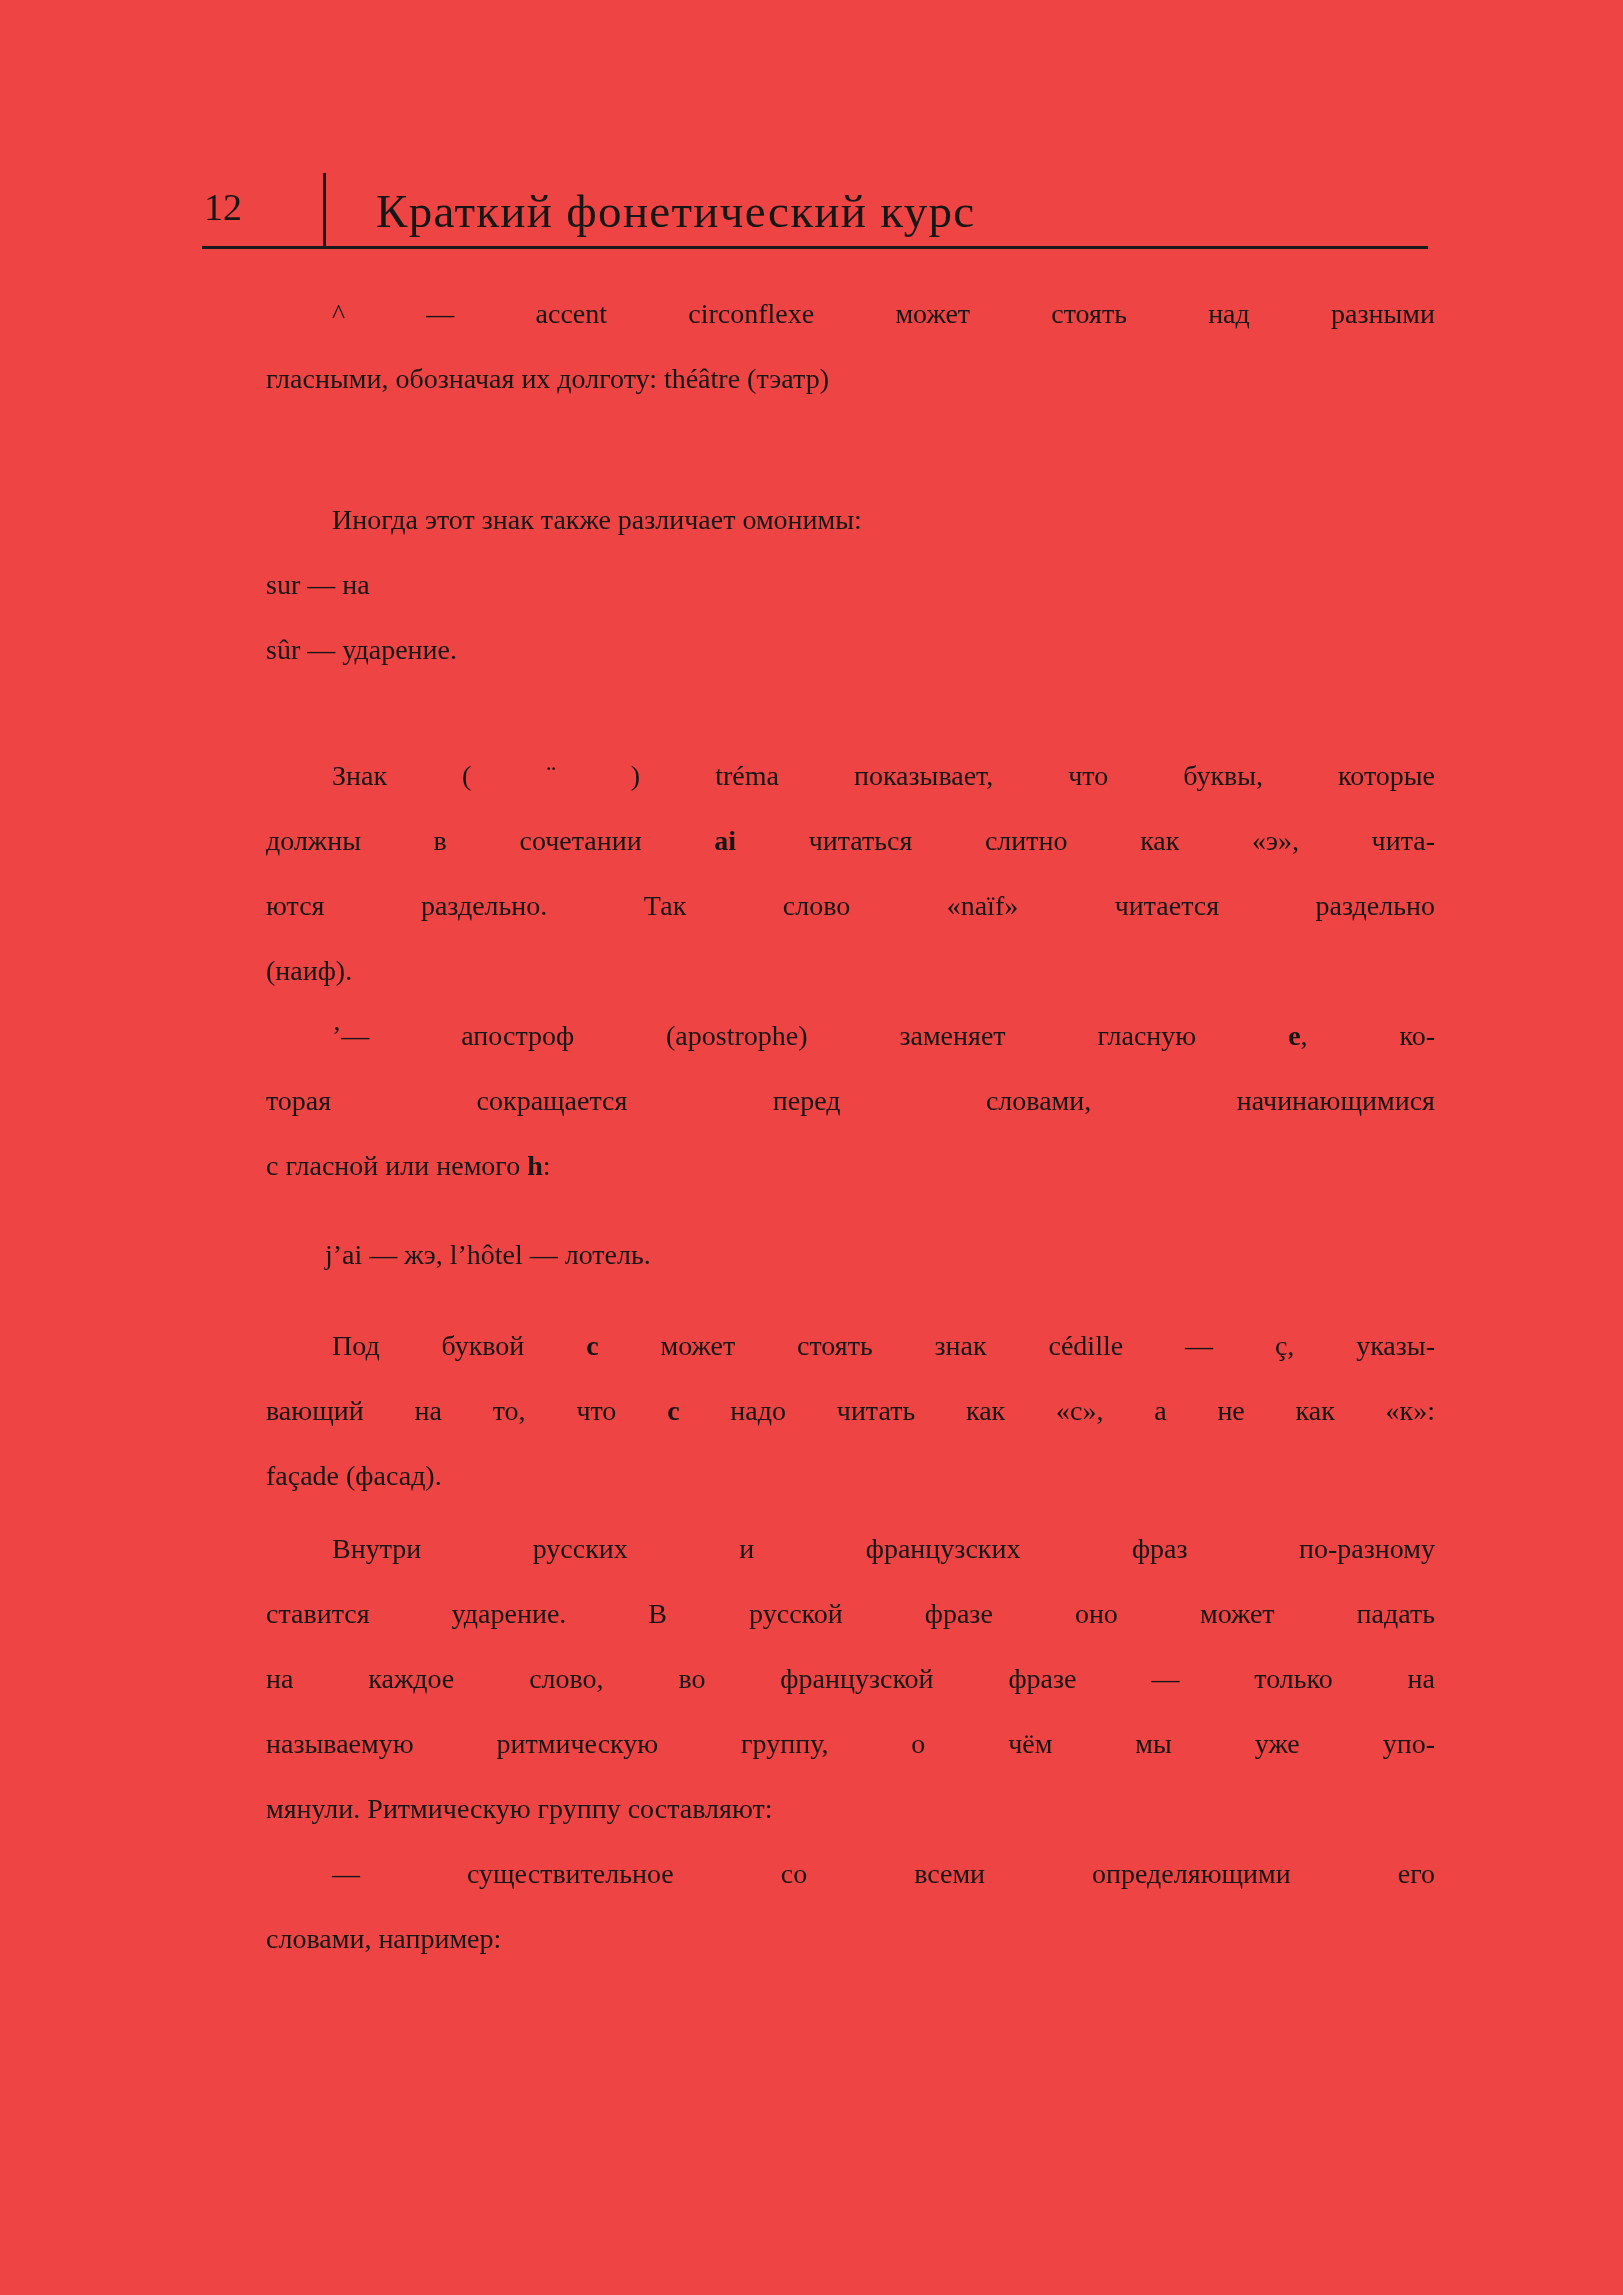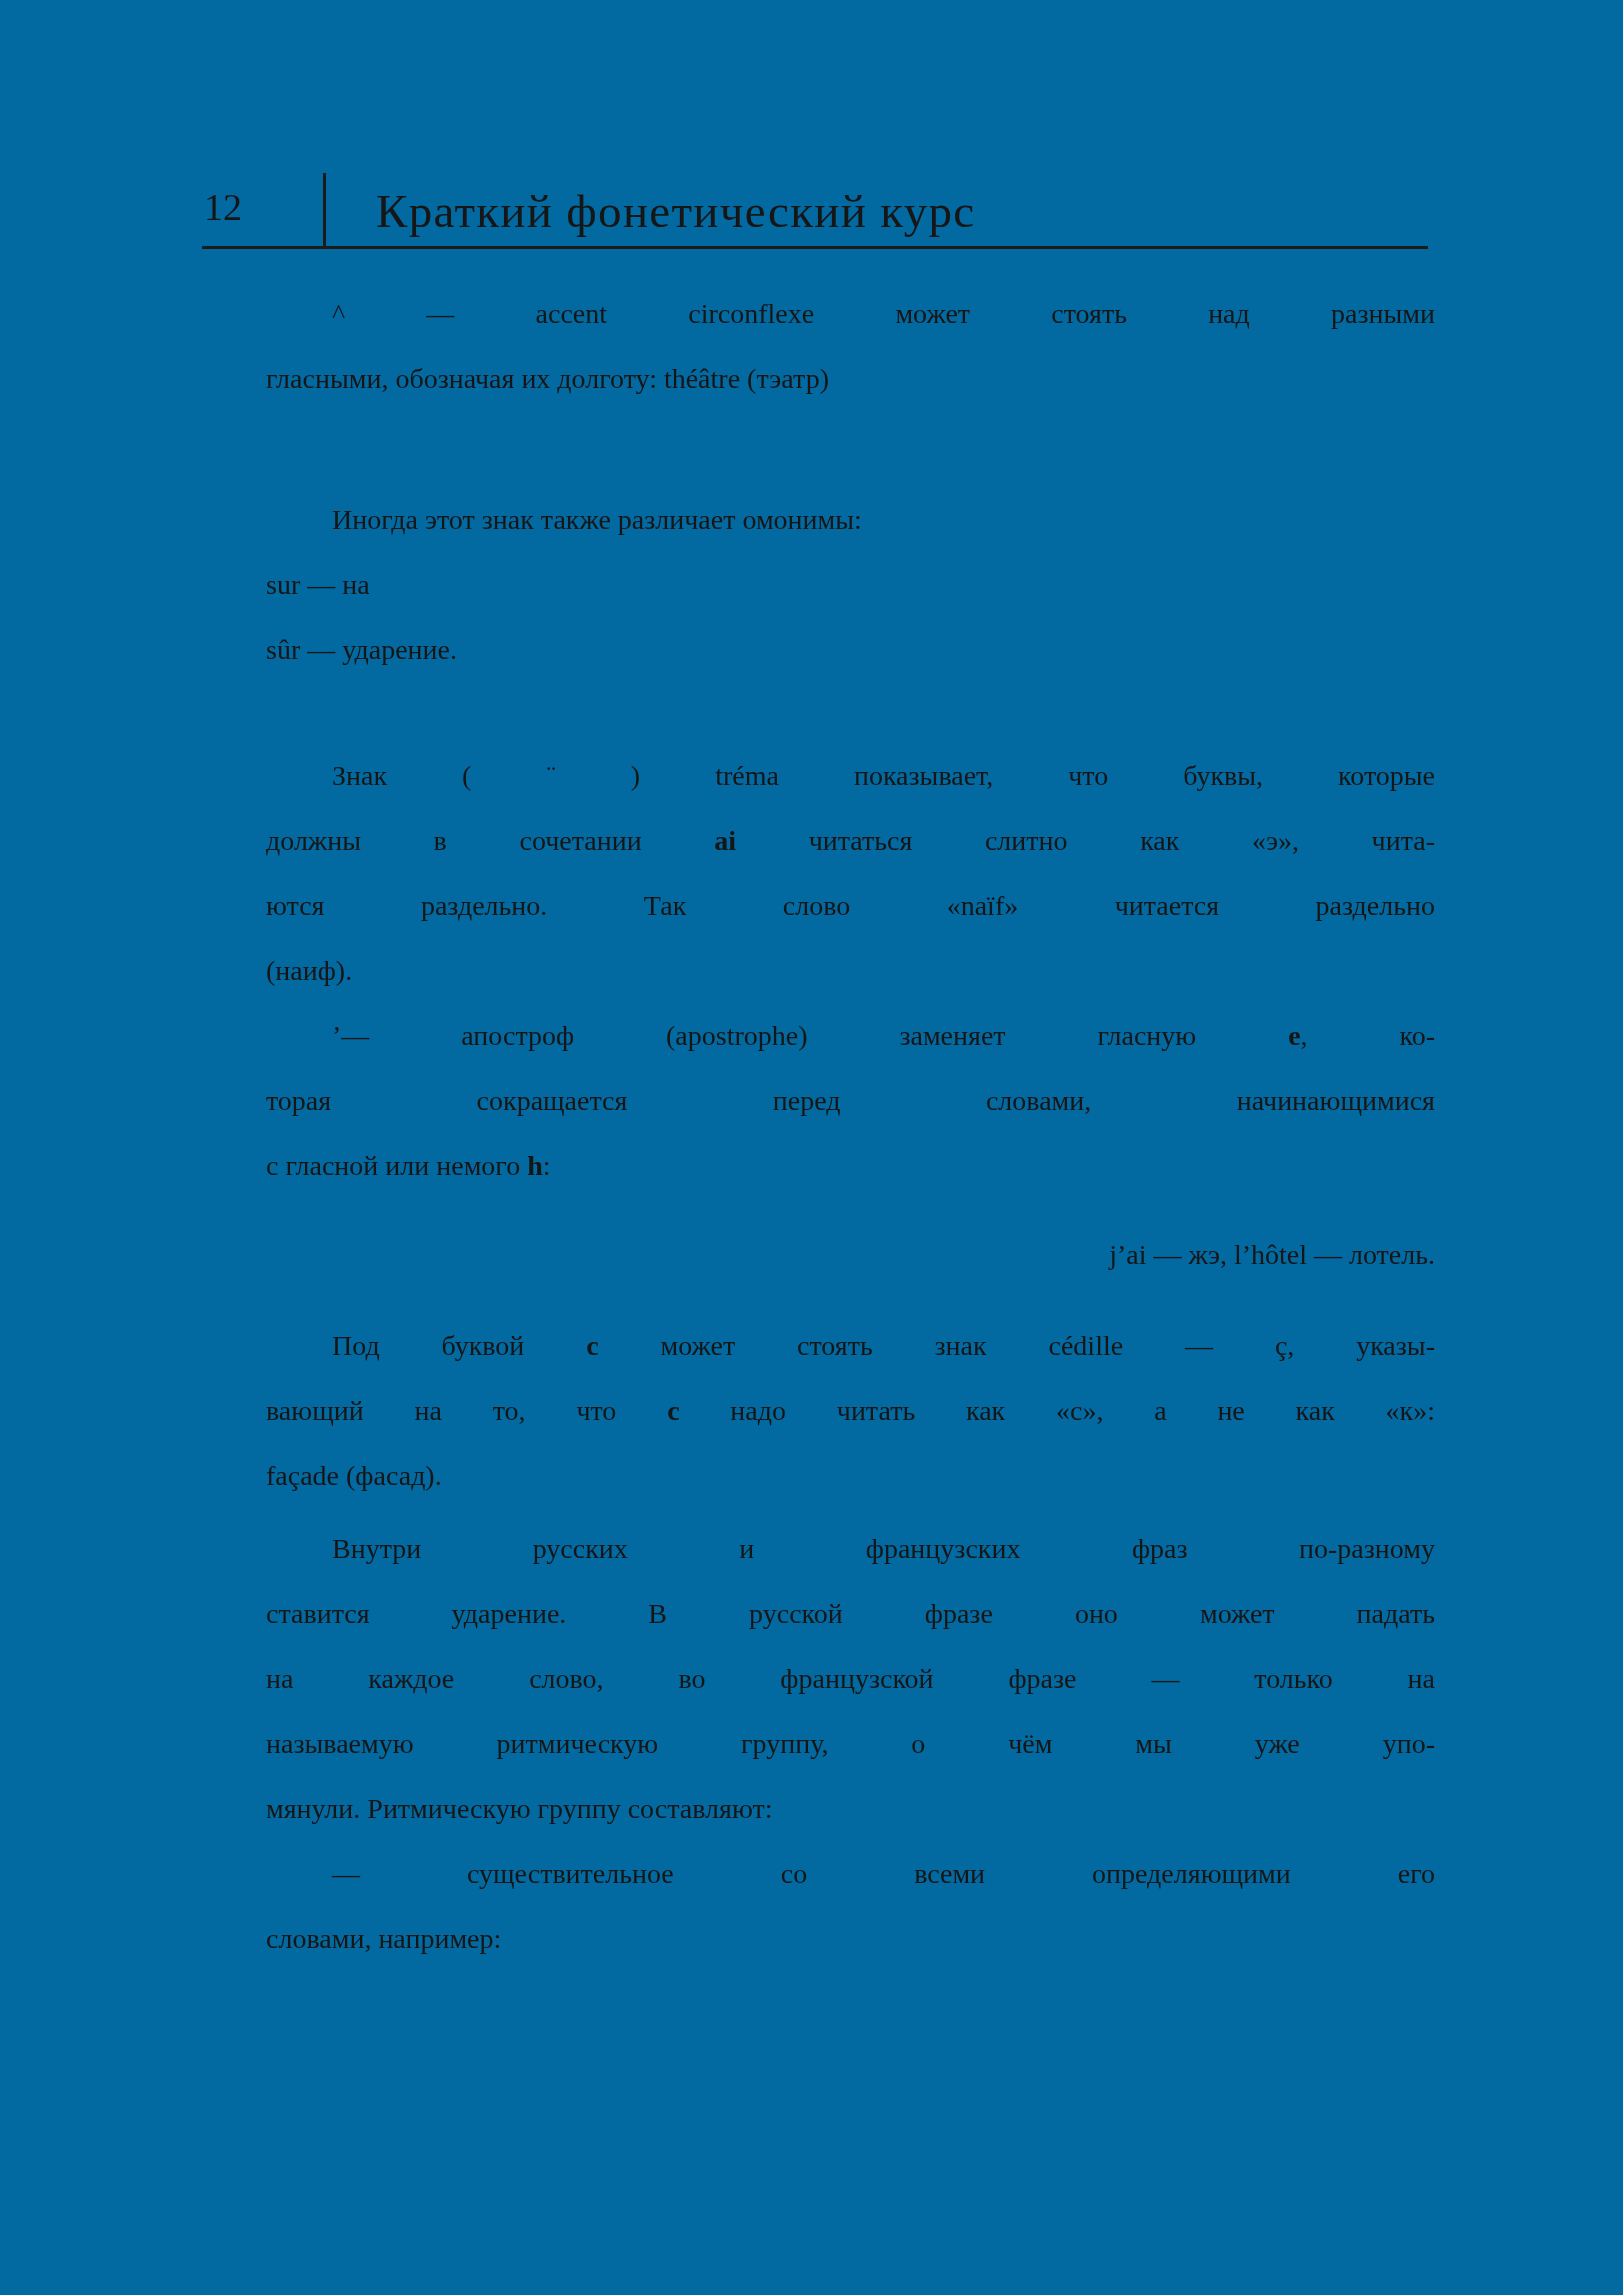--- a/index.html
+++ b/index.html
@@ -4,21 +4,21 @@
 <style>
   html, body {
     margin: 0;
     padding: 0;
     background: #ffffff;
   }
   #page {
     position: relative;
     width: 1623px;
     height: 2295px;
-    background: #0369a1;
+    background: #ef4444;
     font-family: "Liberation Serif", "DejaVu Serif", serif;
     color: #161616;
     overflow: hidden;
   }
   
   #running-head {
     position: absolute;
     left: 0; top: 0; width: 100%;
   }
   .pagenum {
@@ -65,21 +65,21 @@
   .para { margin: 0; }
   .line {
     white-space: normal;
     text-align: left;
   }
   .line.j {
     text-align: justify;
     text-align-last: justify;
   }
   .line.ind  { padding-left: 66px; }
-  .line.ind2 { padding-left: 59px; text-align: right;  }
+  .line.ind2 { padding-left: 59px;  }
   .line b { font-weight: bold; }
 </style>
 </head>
 <body>
 
 <div id="page">
 
   <div id="running-head">
     <div class="pagenum">12</div>
     <div class="head-vbar"></div>

